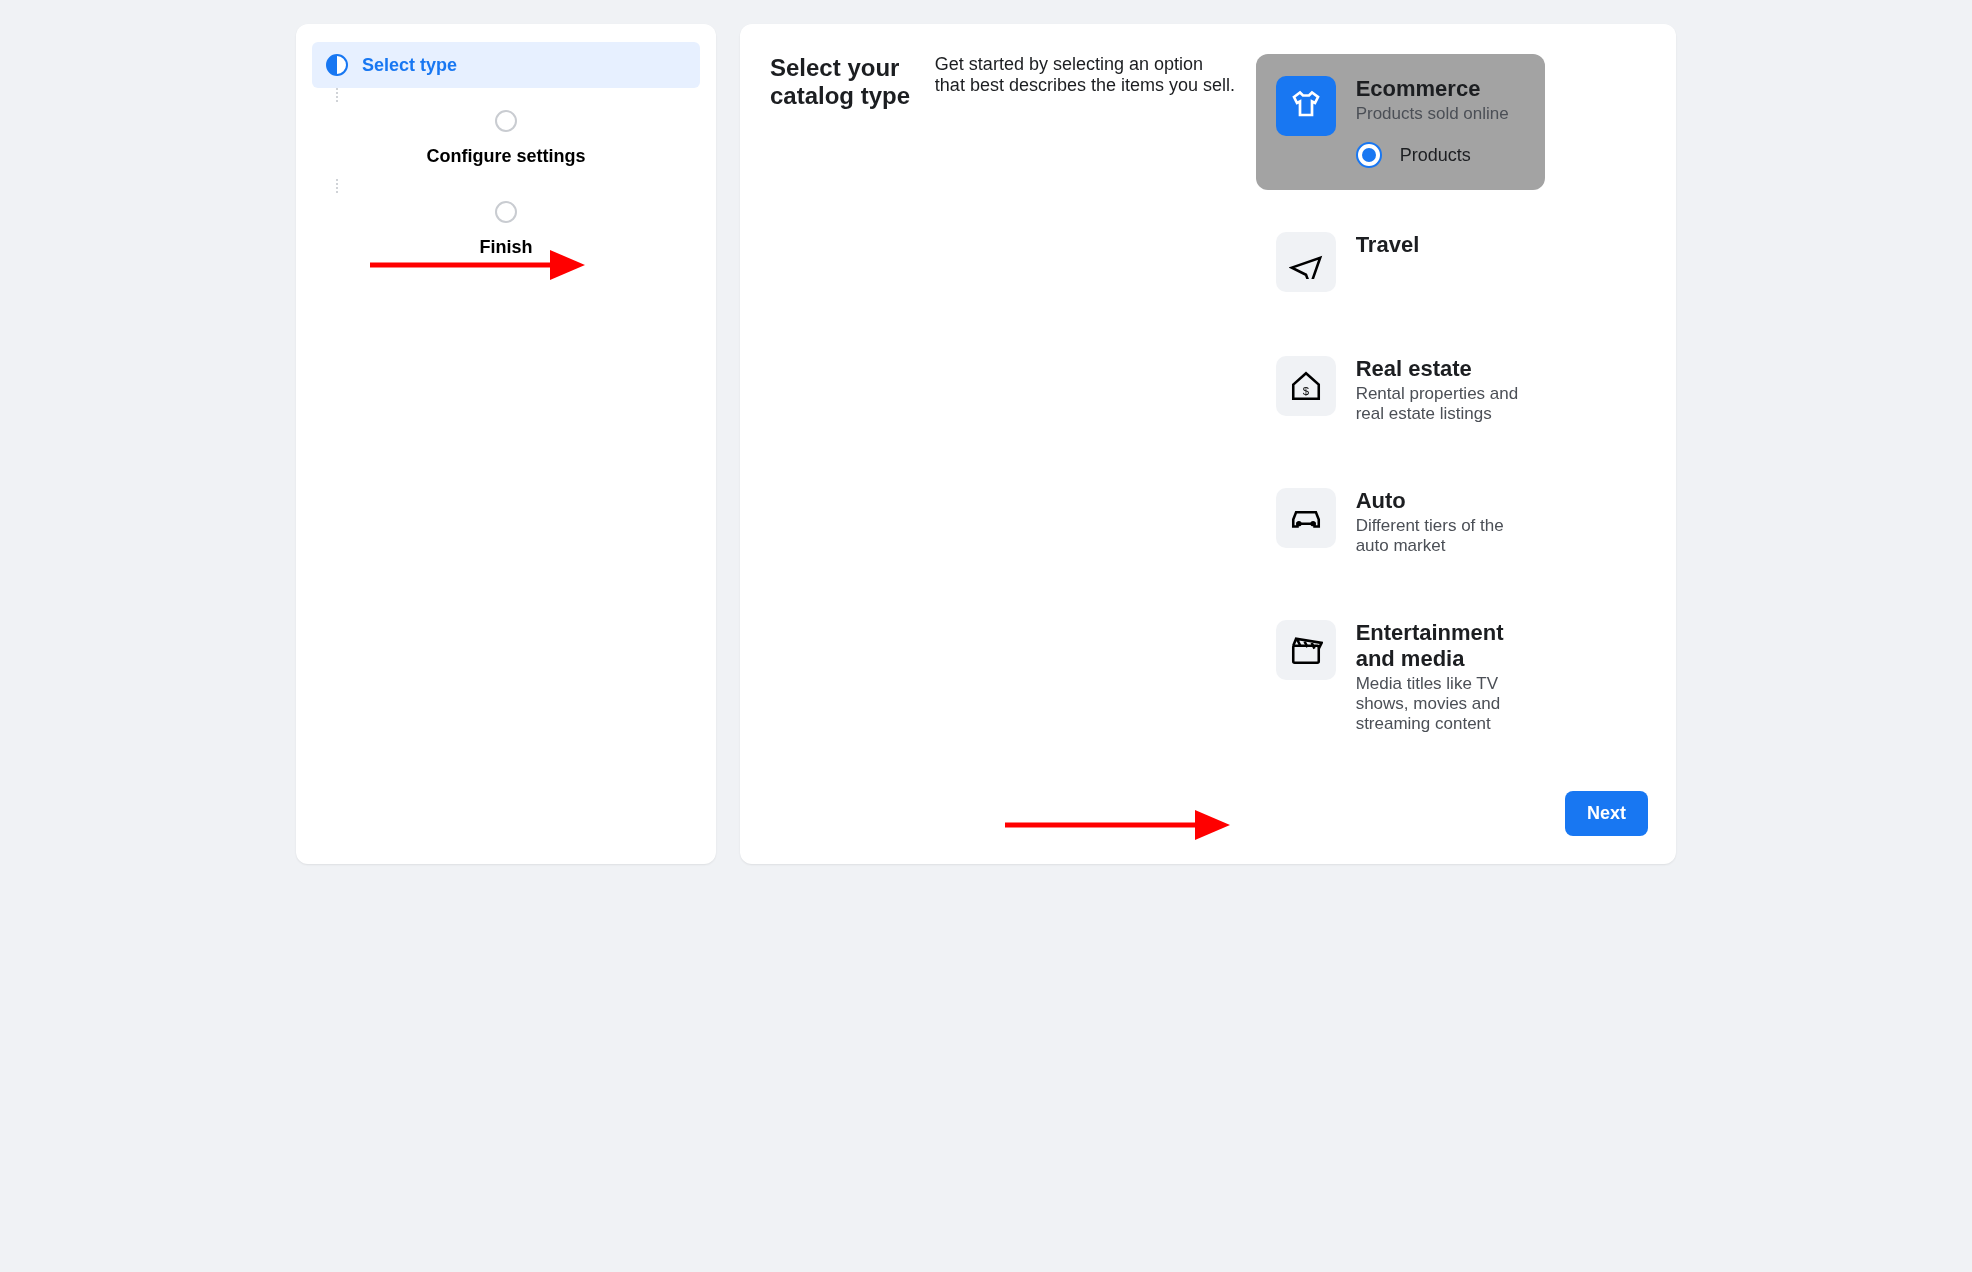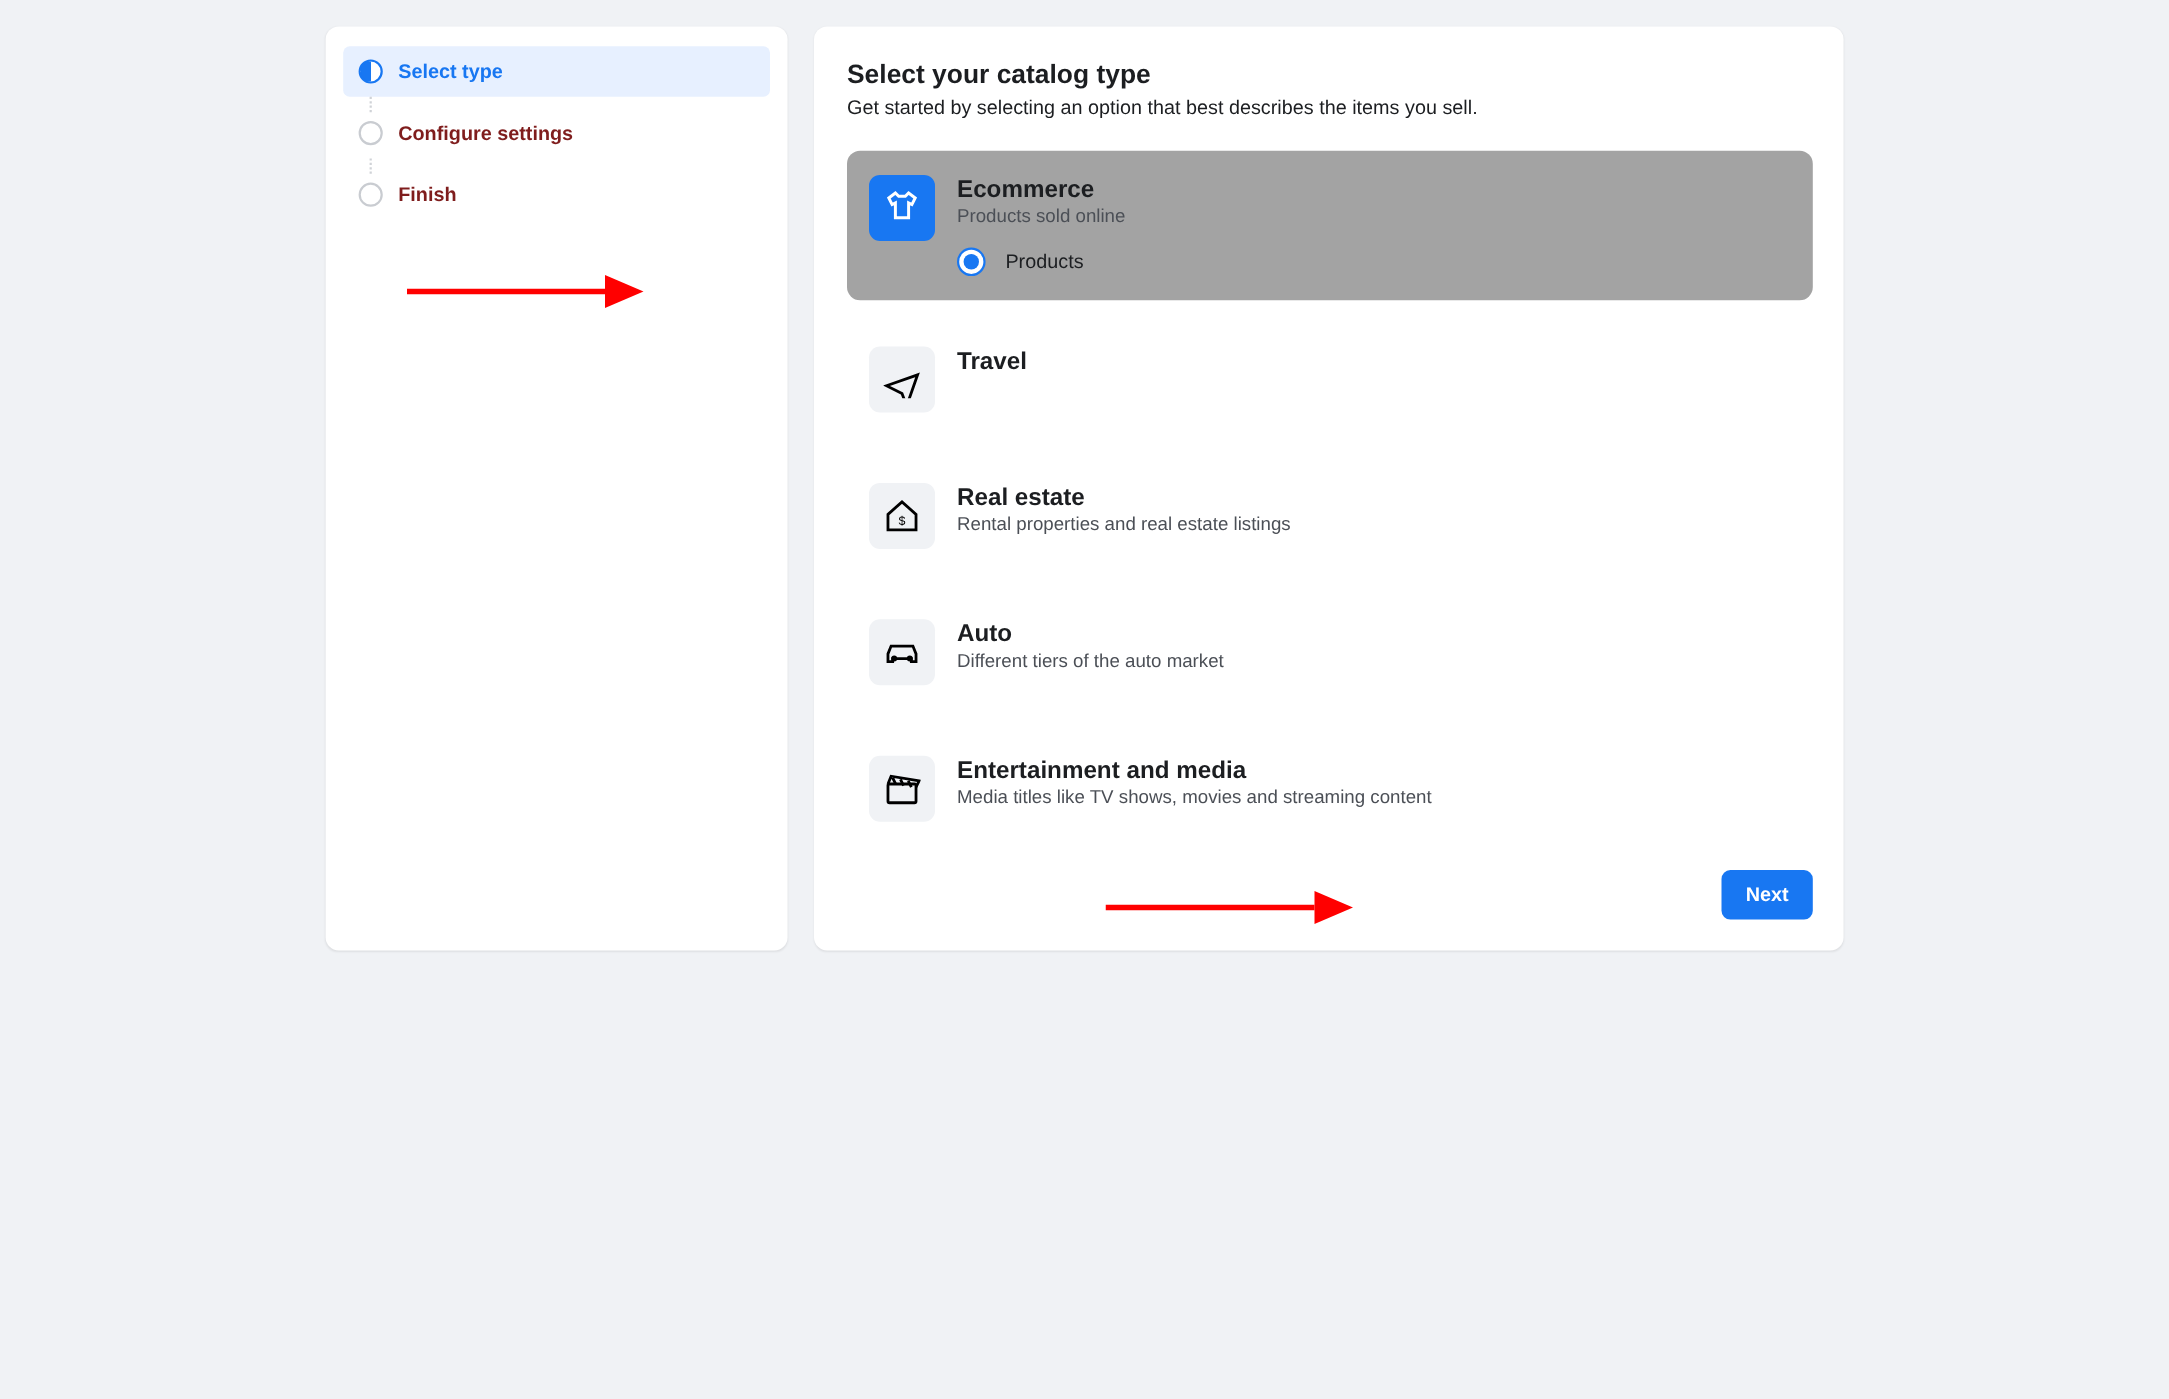--- a/index.html
+++ b/index.html
@@ -27,21 +27,21 @@
       display: flex;
       align-items: center;
       gap: 14px;
       padding: 12px 14px;
       border-radius: 6px;
       font-size: 18px;
       font-weight: 600;
       position: relative;
     }
     .step.active { background: #e7f0ff; color: #1877f2; }
-    .step.inactive { color: #7f1d1d; }
+    .step.inactive { color: #000000; flex-direction: column; }
     .step-icon {
       width: 22px; height: 22px; border-radius: 50%;
       flex-shrink: 0; display: inline-block;
     }
     .step-icon-active {
       background: linear-gradient(90deg, #1877f2 50%, #fff 50%);
       border: 2px solid #1877f2;
     }
     .step-icon-empty {
       border: 2px solid #c9ccd1;
@@ -57,22 +57,23 @@
     }
     .step-wrap { position: relative; margin-bottom: 10px; }
 
     .main {
       flex: 1;
       background: #fff;
       border-radius: 12px;
       padding: 30px 28px 28px 30px;
       box-shadow: 0 1px 2px rgba(0,0,0,0.08);
       display: flex;
-      flex-direction: column;
+      flex-direction: row;
       min-height: 840px;
+      gap: 20px;
     }
     .main h1 { font-size: 24px; font-weight: 700; color: #1c1e21; margin-bottom: 6px; }
     .subtitle { font-size: 18px; color: #1c1e21; margin-bottom: 28px; }
 
     .options { display: flex; flex-direction: column; gap: 20px; }
     .option-card {
       display: flex;
       gap: 20px;
       padding: 22px 20px;
       border-radius: 12px;

